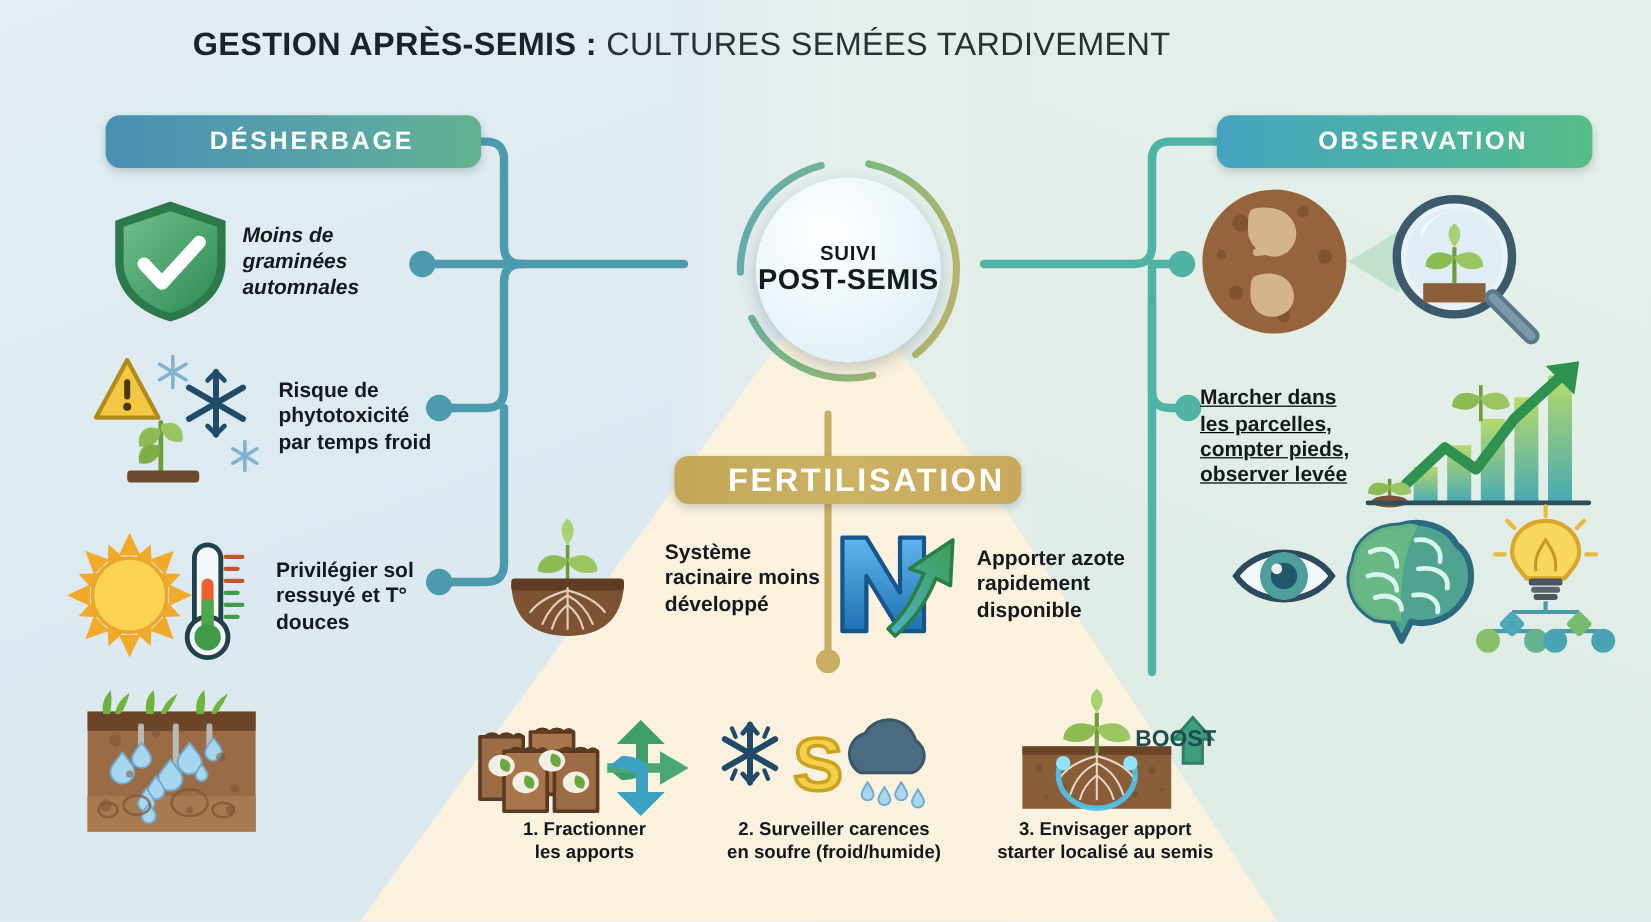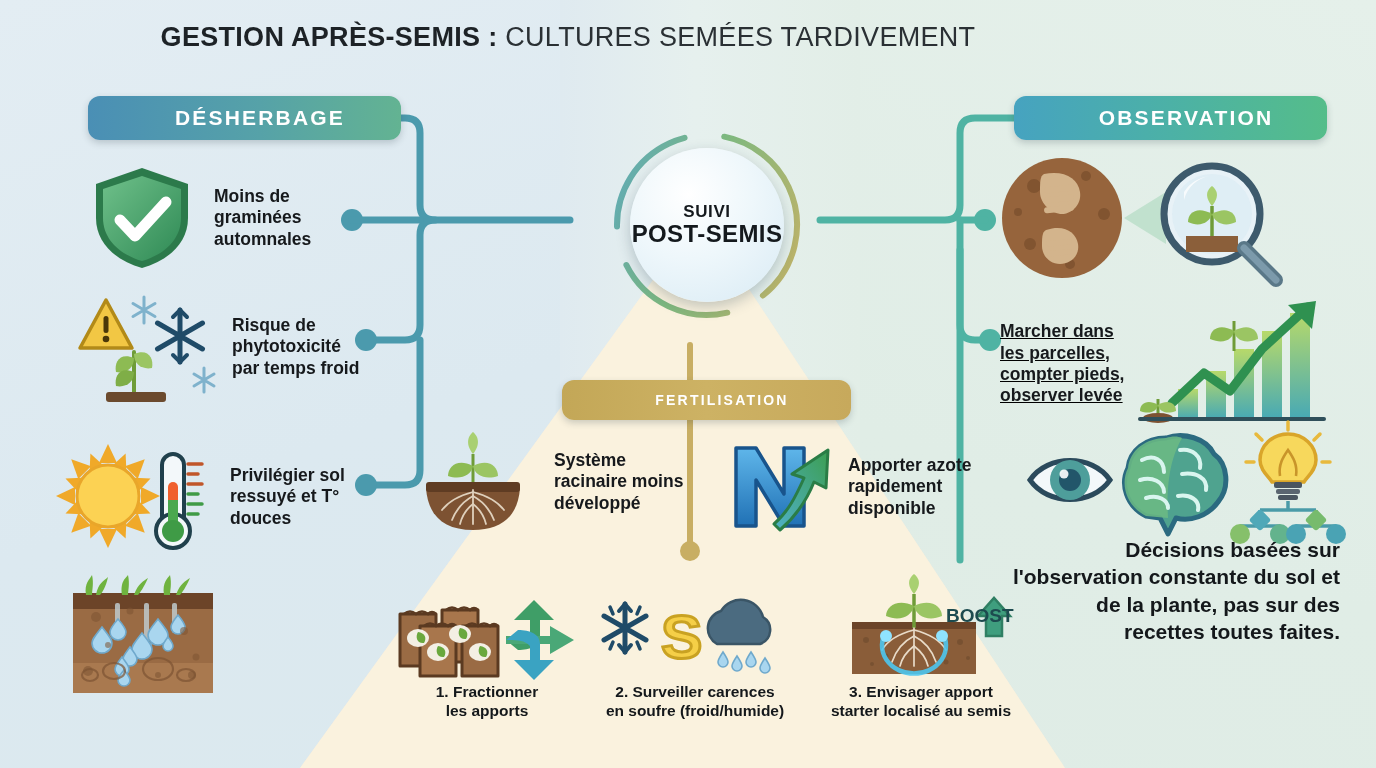--- a/index.html
+++ b/index.html
@@ -27,21 +27,21 @@
 
   
   .pill{position:absolute;height:44px;border-radius:12px;display:flex;
     align-items:center;justify-content:center;color:#fff;font-weight:700;
     font-size:21px;letter-spacing:2.2px;
     box-shadow:0 3px 7px rgba(40,60,70,.22);padding-left:31px;}
   .pill-desherbage{left:88px;top:96px;width:282px;
     background:linear-gradient(90deg,#4a8fb5 0%,#56a2a8 55%,#63b392 100%);}
   .pill-observation{left:1014px;top:96px;width:282px;
     background:linear-gradient(90deg,#46a3c0 0%,#4cb1a6 50%,#55bd8a 100%);}
-  .pill-fertilisation{left:562px;top:380px;width:258px;height:40px;font-size:14px;
+  .pill-fertilisation{left:562px;top:380px;width:258px;height:40px;font-size:27px;
     background:linear-gradient(90deg,#c3a757 0%,#cdb264 50%,#c7a95c 100%);}
 
   
   .hub{position:absolute;left:592px;top:110px;width:230px;height:230px;}
   .hub-core{position:absolute;left:38px;top:38px;width:154px;height:154px;
     border-radius:50%;
     background:radial-gradient(circle at 38% 30%,#ffffff 0%,#eef7fb 45%,#d8eaf4 100%);
     box-shadow:0 5px 14px rgba(30,60,80,.25);
     display:flex;flex-direction:column;align-items:center;justify-content:center;}
   .hub-l1,.hub-l2{font-weight:700;color:#14191d;line-height:1.12;text-align:center;}
@@ -151,21 +151,21 @@
       <defs>
           <linearGradient id="shg" x1="0" y1="0" x2="1" y2="1">
         <stop offset="0%" stop-color="#6fc08a"></stop>
             <stop offset="100%" stop-color="#2f8a55"></stop>
           </linearGradient>
         </defs>
       <path d="M60 6 L106 22 V56 C106 82 85 99 60 106 C35 99 14 82 14 56 V22 Z" fill="#2c7a4b"></path>
       <path d="M60 14 L99 27 V56 C99 78 81 93 60 99 C39 93 21 78 21 56 V27 Z" fill="url(#shg)"></path>
       <path d="M38 58 L53 74 L84 40" fill="none" stroke="#fff" stroke-width="11" stroke-linecap="round" stroke-linejoin="round"></path>
     </svg>
-    <div class="itxt" style="margin-left:12px;white-space:pre-line;">Moins de
+    <div class="itxt" style="white-space:pre-line;font-style:italic;">Moins de
 graminées
 automnales</div>
   </div>
 
   <div class="item" style="left:76px;top:288px;">
     <svg width="150" height="118" viewBox="0 0 150 118">
       <path d="M30 12 L56 60 H4 Z" fill="#f2c744" stroke="#b28a18" stroke-width="3.5" stroke-linejoin="round"></path>
       <rect x="27.5" y="28" width="5" height="17" rx="2.5" fill="#4a3708"></rect>
       <circle cx="30" cy="51" r="3.3" fill="#4a3708"></circle>
       <g stroke="#6f9c38" stroke-width="4" fill="none" stroke-linecap="round">
@@ -314,21 +314,21 @@
           <path d="M55 72 C63 78 66 84 68 92"></path>
         <path d="M55 60 C40 64 30 70 24 78"></path>
           <path d="M55 60 C70 64 80 70 86 78"></path>
       </g>
     </svg>
     <div class="itxt" style="margin-left:26px;white-space:pre-line;">Système
 racinaire moins
 développé</div>
   </div>
 
-  <div class="item" style="left:730px;top:438px;">
+  <div class="item" style="left:696px;top:438px;">
     <svg width="110" height="98" viewBox="0 0 110 98">
       <defs>
         <linearGradient id="ng" x1="0" y1="0" x2="0" y2="1">
           <stop offset="0%" stop-color="#5fb6ea"></stop>
             <stop offset="100%" stop-color="#2071b5"></stop>
           </linearGradient>
         <linearGradient id="ag" x1="0" y1="1" x2="1" y2="0">
           <stop offset="0%" stop-color="#4fb0c9"></stop>
             <stop offset="100%" stop-color="#3c9e52"></stop>
           </linearGradient>
@@ -576,15 +576,14 @@
         <rect x="10" y="84" width="16" height="16" rx="3" fill="#4fa8b8" transform="rotate(45 18 92)"></rect>
         <rect x="66" y="84" width="16" height="16" rx="3" fill="#77bb6d" transform="rotate(45 74 92)"></rect>
         <circle cx="-2" cy="106" r="10" fill="#86c06b"></circle>
         <circle cx="38" cy="106" r="10" fill="#63b38d"></circle>
         <circle cx="54" cy="106" r="10" fill="#4aa3b4"></circle>
         <circle cx="94" cy="106" r="10" fill="#4aa3b4"></circle>
       </g>
     </svg>
   </div>
 
-  <div class="conclusion">Décisions basées sur l'observation constante du sol et de la plante, pas sur des recettes toutes faites.</div>
 
 </div>
 
 </body></html>

